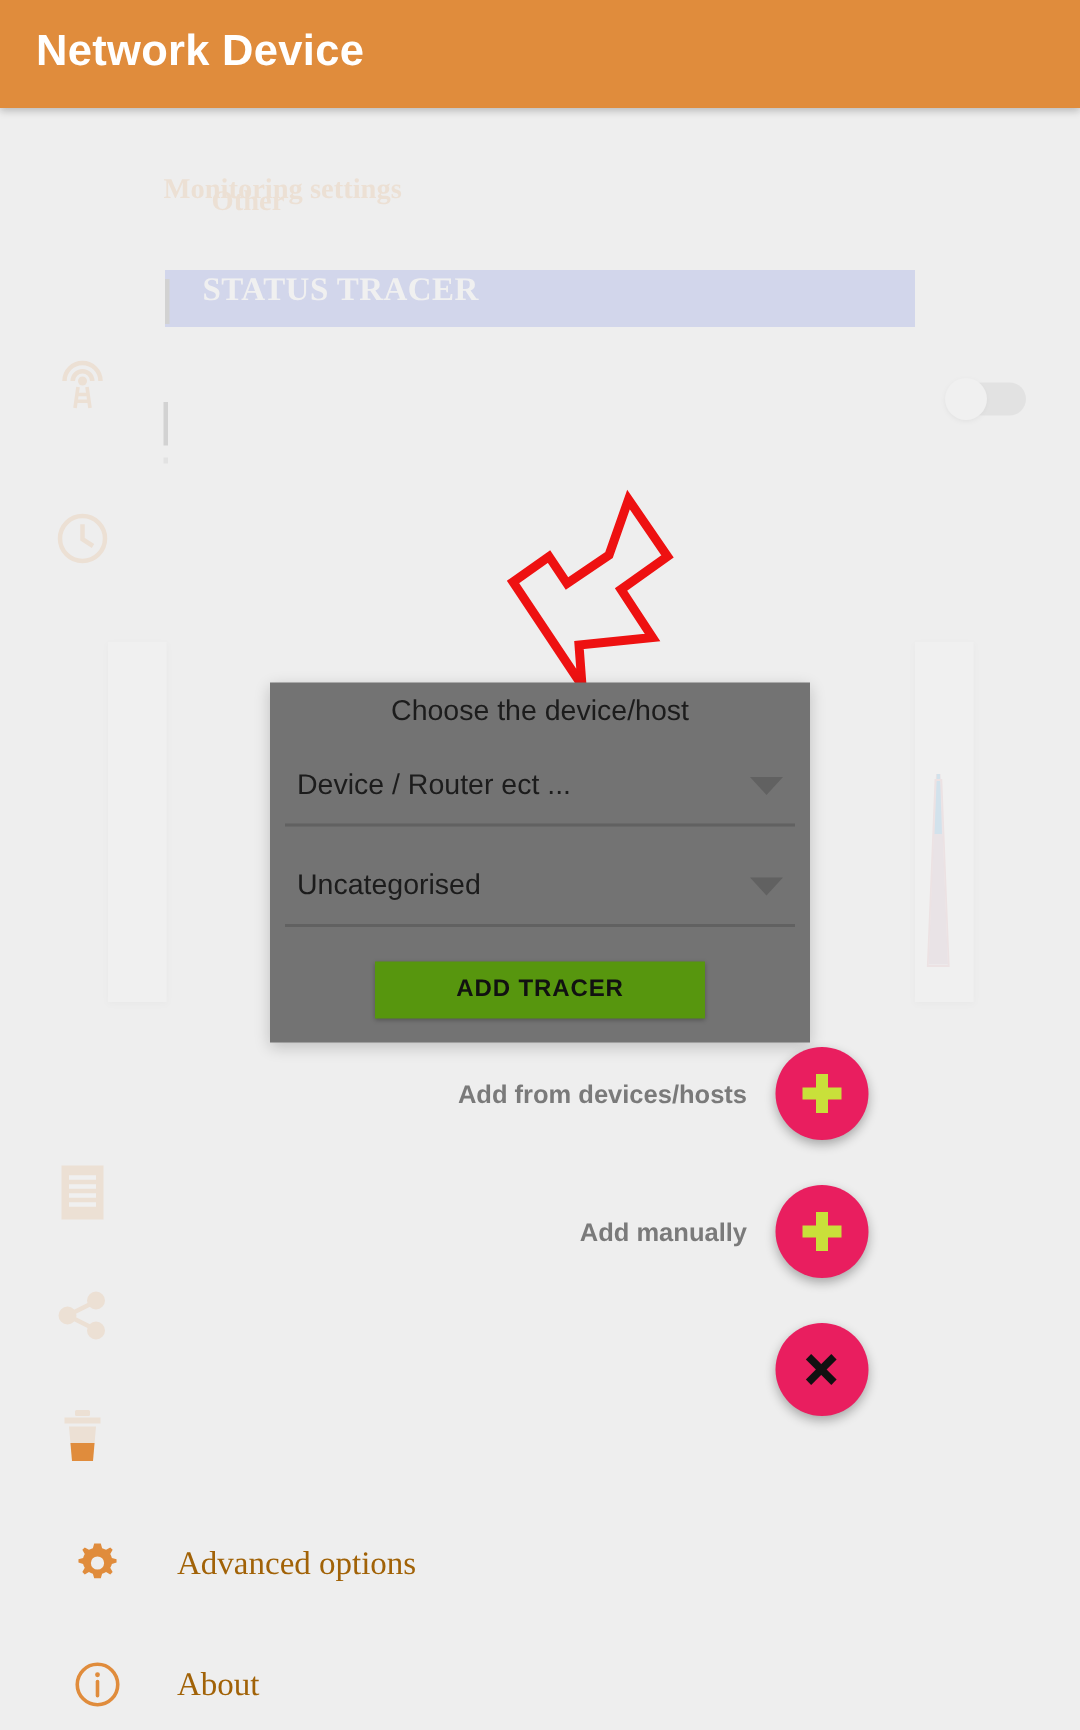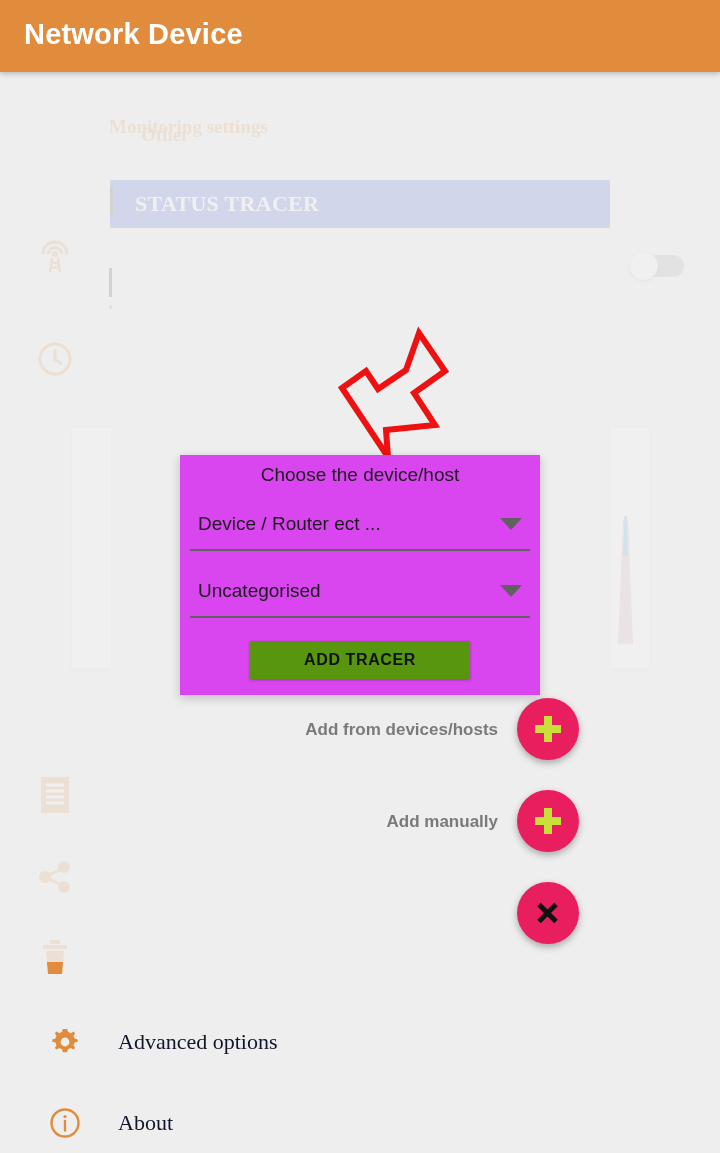--- a/index.html
+++ b/index.html
@@ -36,23 +36,23 @@
   
   .rail-icon {
     position: absolute; width: 46px; height: 46px;
     display: flex; align-items: center; justify-content: center;
     color: #e08c3c;
   }
   .rail-icon svg { display: block; }
 
   
   .status-bar {
-    position: absolute; left: 110px; top: 108px; width: 500px; height: 48px;
+    position: absolute; left: 110px; top: 108px; width: 500px; height: 38px;
     background: #2f46dd;
-    display: flex; align-items: center;
+    display: flex; 
   }
   .status-bar-label {
     margin-left: 25px; color: #ffffff; font-size: 22px; font-weight: bold;
     letter-spacing: 0.3px;
   }
   .caret {
     position: absolute; width: 3px; background: #2b2b2b;
   }
   #caret-a { left: 110px; top: 114px; height: 30px; }
   #caret-b { left: 109px; top: 196px; height: 29px; }
@@ -81,21 +81,21 @@
     box-shadow: 0 1px 4px rgba(0,0,0,0.16);
   }
   #card-left  { left: 72px;  top: 356px; width: 39px;  height: 240px; }
   #card-right { left: 610px; top: 356px; width: 39px;  height: 240px; }
   .spike { position: absolute; left: 610px; top: 356px; width: 39px; height: 240px; }
 
   
   .list-row { position: absolute; left: 0; width: 720px; height: 80px; }
   .list-row .rowlabel {
     position: absolute; left: 118px; top: 50%; transform: translateY(-50%);
-    font-size: 22px; color: #0f172a; text-align: right;
+    font-size: 22px; color: #a16207; text-align: right;
   }
   .list-row .rowicon {
     position: absolute; left: 46px; top: 50%; transform: translateY(-50%);
     width: 38px; height: 38px; display: flex; align-items: center; justify-content: center;
     color: #e08c3c;
   }
 
   
   .scrim {
     position: absolute; left: 0; top: 72px; width: 720px; height: 890px;
@@ -105,21 +105,21 @@
 
   
   .annot-arrow {
     position: absolute; left: 328px; top: 325px; width: 125px; height: 140px;
     z-index: 30;
   }
 
   
   .dialog {
     position: absolute; left: 180px; top: 455px; width: 360px; height: 240px;
-    background: #d946ef; z-index: 32;
+    background: #737373; z-index: 32;
     box-shadow: 0 3px 10px rgba(0,0,0,0.20);
   }
   .dialog-title {
     position: absolute; left: 0; top: 9px; width: 360px; text-align: center;
     font-size: 19px; color: #1c1c1c;
   }
   .dlg-select {
     position: absolute; left: 10px; width: 340px; height: 52px;
     border-bottom: 2px solid #616161;
   }

